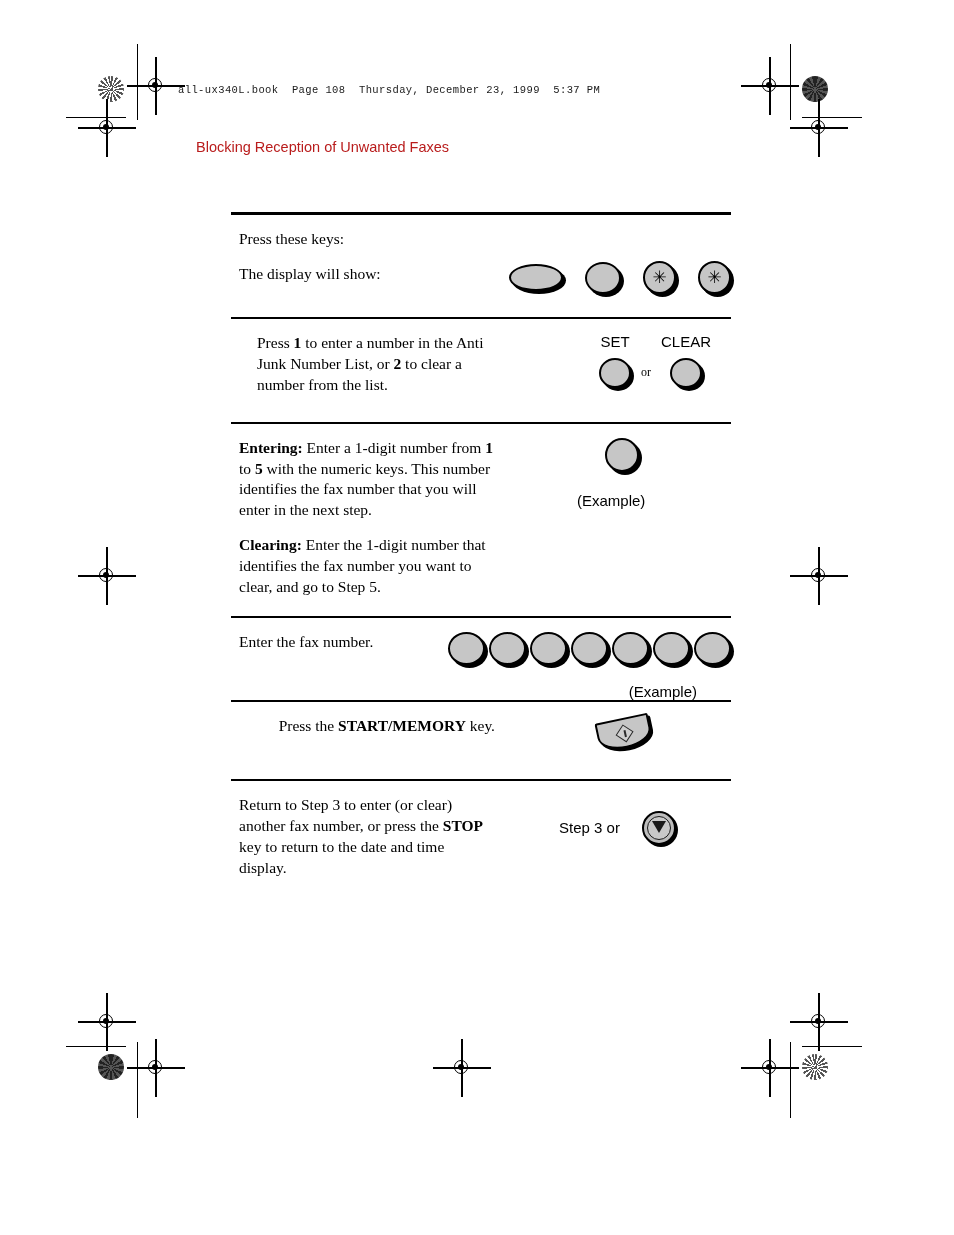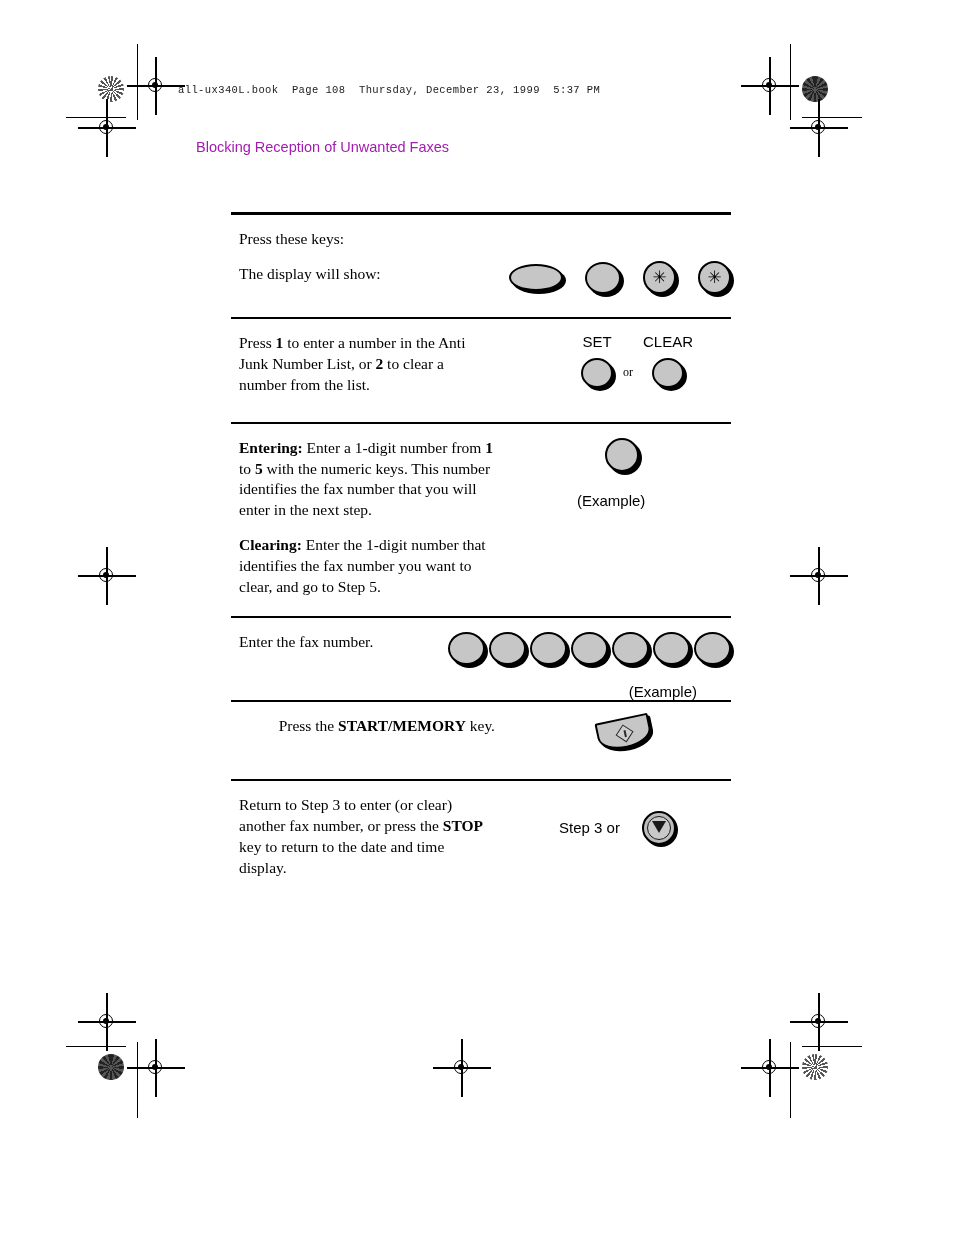--- a/index.html
+++ b/index.html
@@ -78,21 +78,21 @@
     white-space: pre;
   }
 
   
   .page-title {
     position: absolute;
     left: 196px;
     top: 139px;
     font-family: "Liberation Sans", sans-serif;
     font-size: 14.5px;
-    color: #a21caf;
+    color: #b91c1c;
   }
 
   
   .table {
     position: absolute;
     left: 231px;
     top: 212px;
     width: 500px;
   }
   .rule-thick {
@@ -364,21 +364,21 @@
         <div class="key circle">
           <span class="star-glyph">✳</span>
         </div>
       </div>
     </div>
   </div>
 
   <div class="rule-thin" style="margin-top:22px;"></div>
 
   <div class="row">
-    <div class="textcol" style="padding-bottom:26px;">
+    <div class="textcol" style="padding-bottom:26px;margin-left:18px;">
       <p class="para"><span> Press </span><span class="bold">1</span><span> to enter a number in the Anti Junk Number List, or </span><span class="bold">2</span><span> to clear a number from the list.</span></p>
     </div>
     <div class="keycol">
       <div style="display:flex; align-items:flex-end; padding-left:82px;">
         <div style="text-align:center;">
           <div class="keylabel">SET</div>
           <div class="key small" style="margin:8px auto 0;"></div>
         </div>
         <div class="orword" style="margin-bottom:8px;">or</div>
         <div style="text-align:center;">

